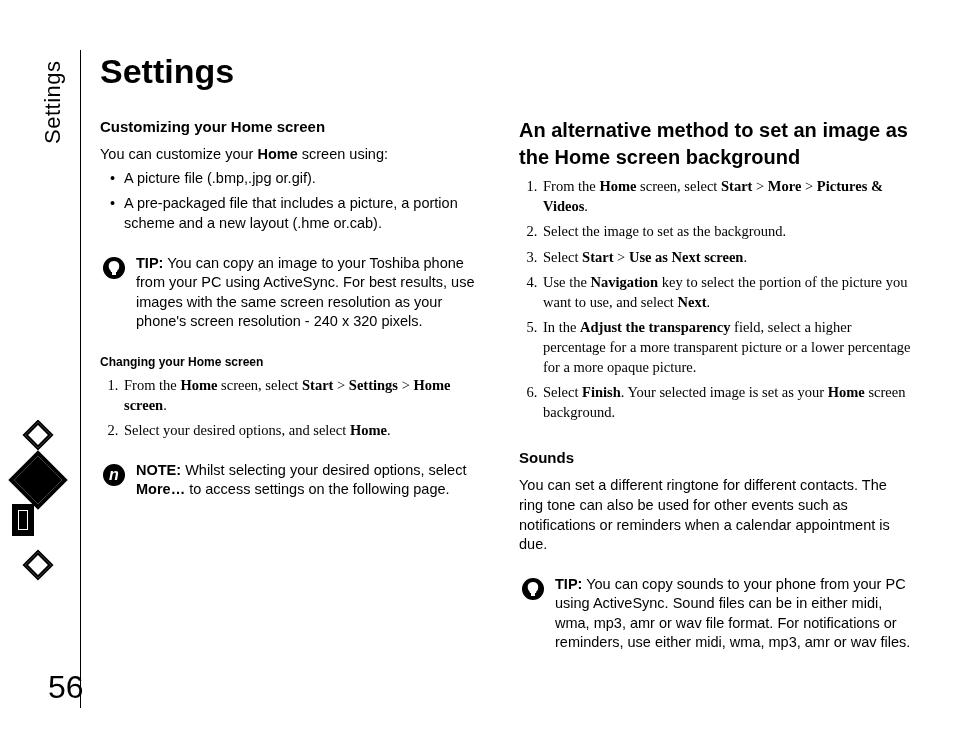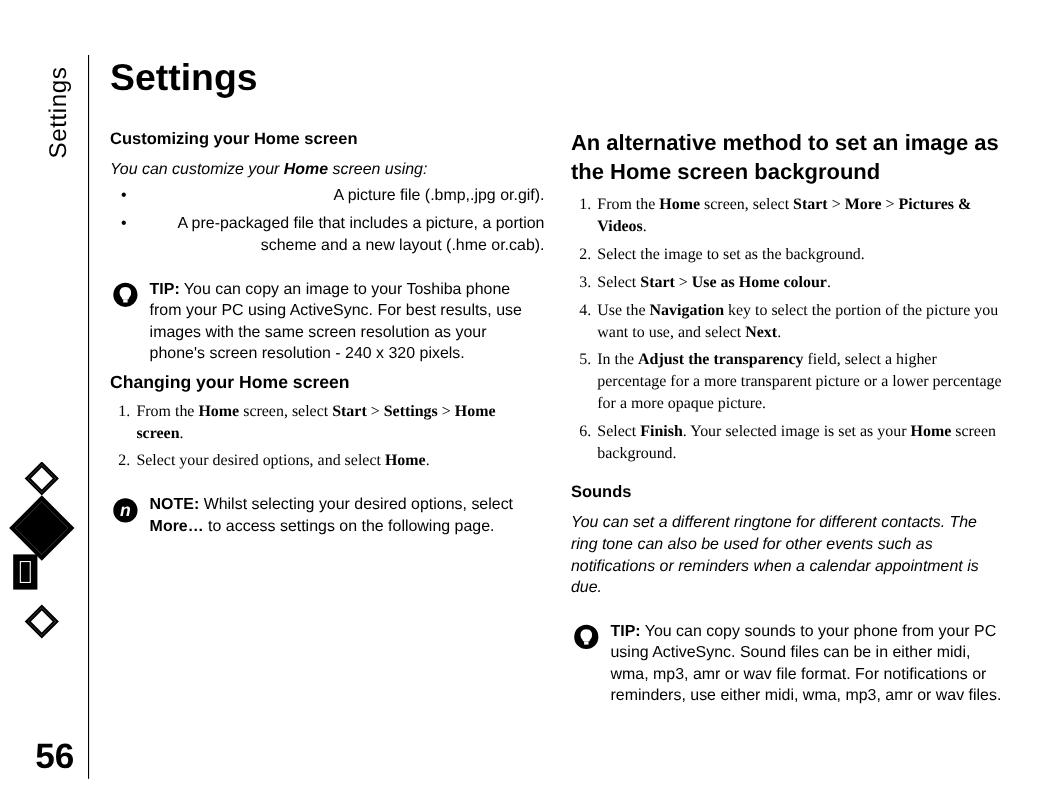--- a/index.html
+++ b/index.html
@@ -28,47 +28,46 @@
     width: 1px;
     background: #000;
   }
   .decor {
     position: absolute;
     left: 8px;
     top: 420px;
   }
   .page-number {
     position: absolute;
-    left: 32px;
+    left: 48px;
     bottom: 32px;
     font-size: 32px;
     font-family: Arial, Helvetica, sans-serif;
-    font-weight: bold;
   }
   .content {
     margin-left: 10px;
     display: flex;
     flex-direction: column;
     gap: 8px;
   }
   h1.title {
     font-size: 34px;
     font-weight: bold;
     margin-bottom: 18px;
     margin-top: 12px;
   }
   .cols {
     display: flex;
     gap: 24px;
   }
   .col { flex: 1; font-size: 14.5px; line-height: 1.35; }
   h2 { font-size: 15px; font-weight: bold; margin-bottom: 8px; margin-top: 0; }
-  h3 { font-size: 16px; font-weight: bold; margin-bottom: 6px; margin-top: 6px; }
-  p { margin-bottom: 4px; font-style: italic; }
-  ul.bullets { list-style: none; padding-left: 10px; margin: 4px 0 6px 0; text-align: right; }
+  h3 { font-size: 12px; font-weight: bold; margin-bottom: 6px; margin-top: 22px; }
+  p { margin-bottom: 4px; }
+  ul.bullets { list-style: none; padding-left: 10px; margin: 4px 0 6px 0; }
   ul.bullets li { position: relative; padding-left: 14px; margin-bottom: 6px; }
   ul.bullets li::before { content: "•"; position: absolute; left: 0; top: 0; }
   ol.steps { padding-left: 22px; margin: 4px 0 6px 0; font-family: Liberation Serif, serif; }
   ol.steps li { margin-bottom: 6px; padding-left: 2px; }
   .tipnote {
     display: flex;
     gap: 8px;
     margin: 20px 0 6px 0;
   }
   .tipnote .icon {
@@ -163,34 +162,34 @@
       </div>
 
       <div class="col">
         <h3 style="margin-top:0;font-size:20px;">An alternative method to set an image as the Home screen background</h3>
         <ol class="steps">
           <li>
             <span>From the </span><b>Home</b><span> screen, select </span><b>Start</b><span> &gt; </span><b>More</b><span> &gt; </span><b>Pictures &amp; Videos</b><span>.</span>
           </li>
           <li>Select the image to set as the background.</li>
           <li>
-            <span>Select </span><b>Start</b><span> &gt; </span><b>Use as Home colour</b><span>.</span>
+            <span>Select </span><b>Start</b><span> &gt; </span><b>Use as Next screen</b><span>.</span>
           </li>
           <li>
             <span>Use the </span><b>Navigation</b><span> key to select the portion of the picture you want to use, and select </span><b>Next</b><span>.</span>
           </li>
           <li>
             <span>In the </span><b>Adjust the transparency</b><span> field, select a higher percentage for a more transparent picture or a lower percentage for a more opaque picture.</span>
           </li>
           <li>
             <span>Select </span><b>Finish</b><span>. Your selected image is set as your </span><b>Home</b><span> screen background.</span>
           </li>
         </ol>
 
-        <h2 style="margin-top:16px;">Sounds</h2>
+        <h2 style="margin-top:26px;">Sounds</h2>
         <p>You can set a different ringtone for different contacts. The ring tone can also be used for other events such as notifications or reminders when a calendar appointment is due.</p>
         <div class="tipnote">
           <div class="icon">
             <svg class="bulb" viewBox="0 0 24 24">
                 <circle cx="12" cy="12" r="11" fill="#000"></circle>
                 <path d="M12 5 C8 5 6 8 7 12 C7.5 14 9 14 9 16 L15 16 C15 14 16.5 14 17 12 C18 8 16 5 12 5 Z" fill="#fff"></path>
                 <rect x="10" y="16" width="4" height="3" fill="#fff"></rect>
               </svg>
           </div>
           <div class="txt">

